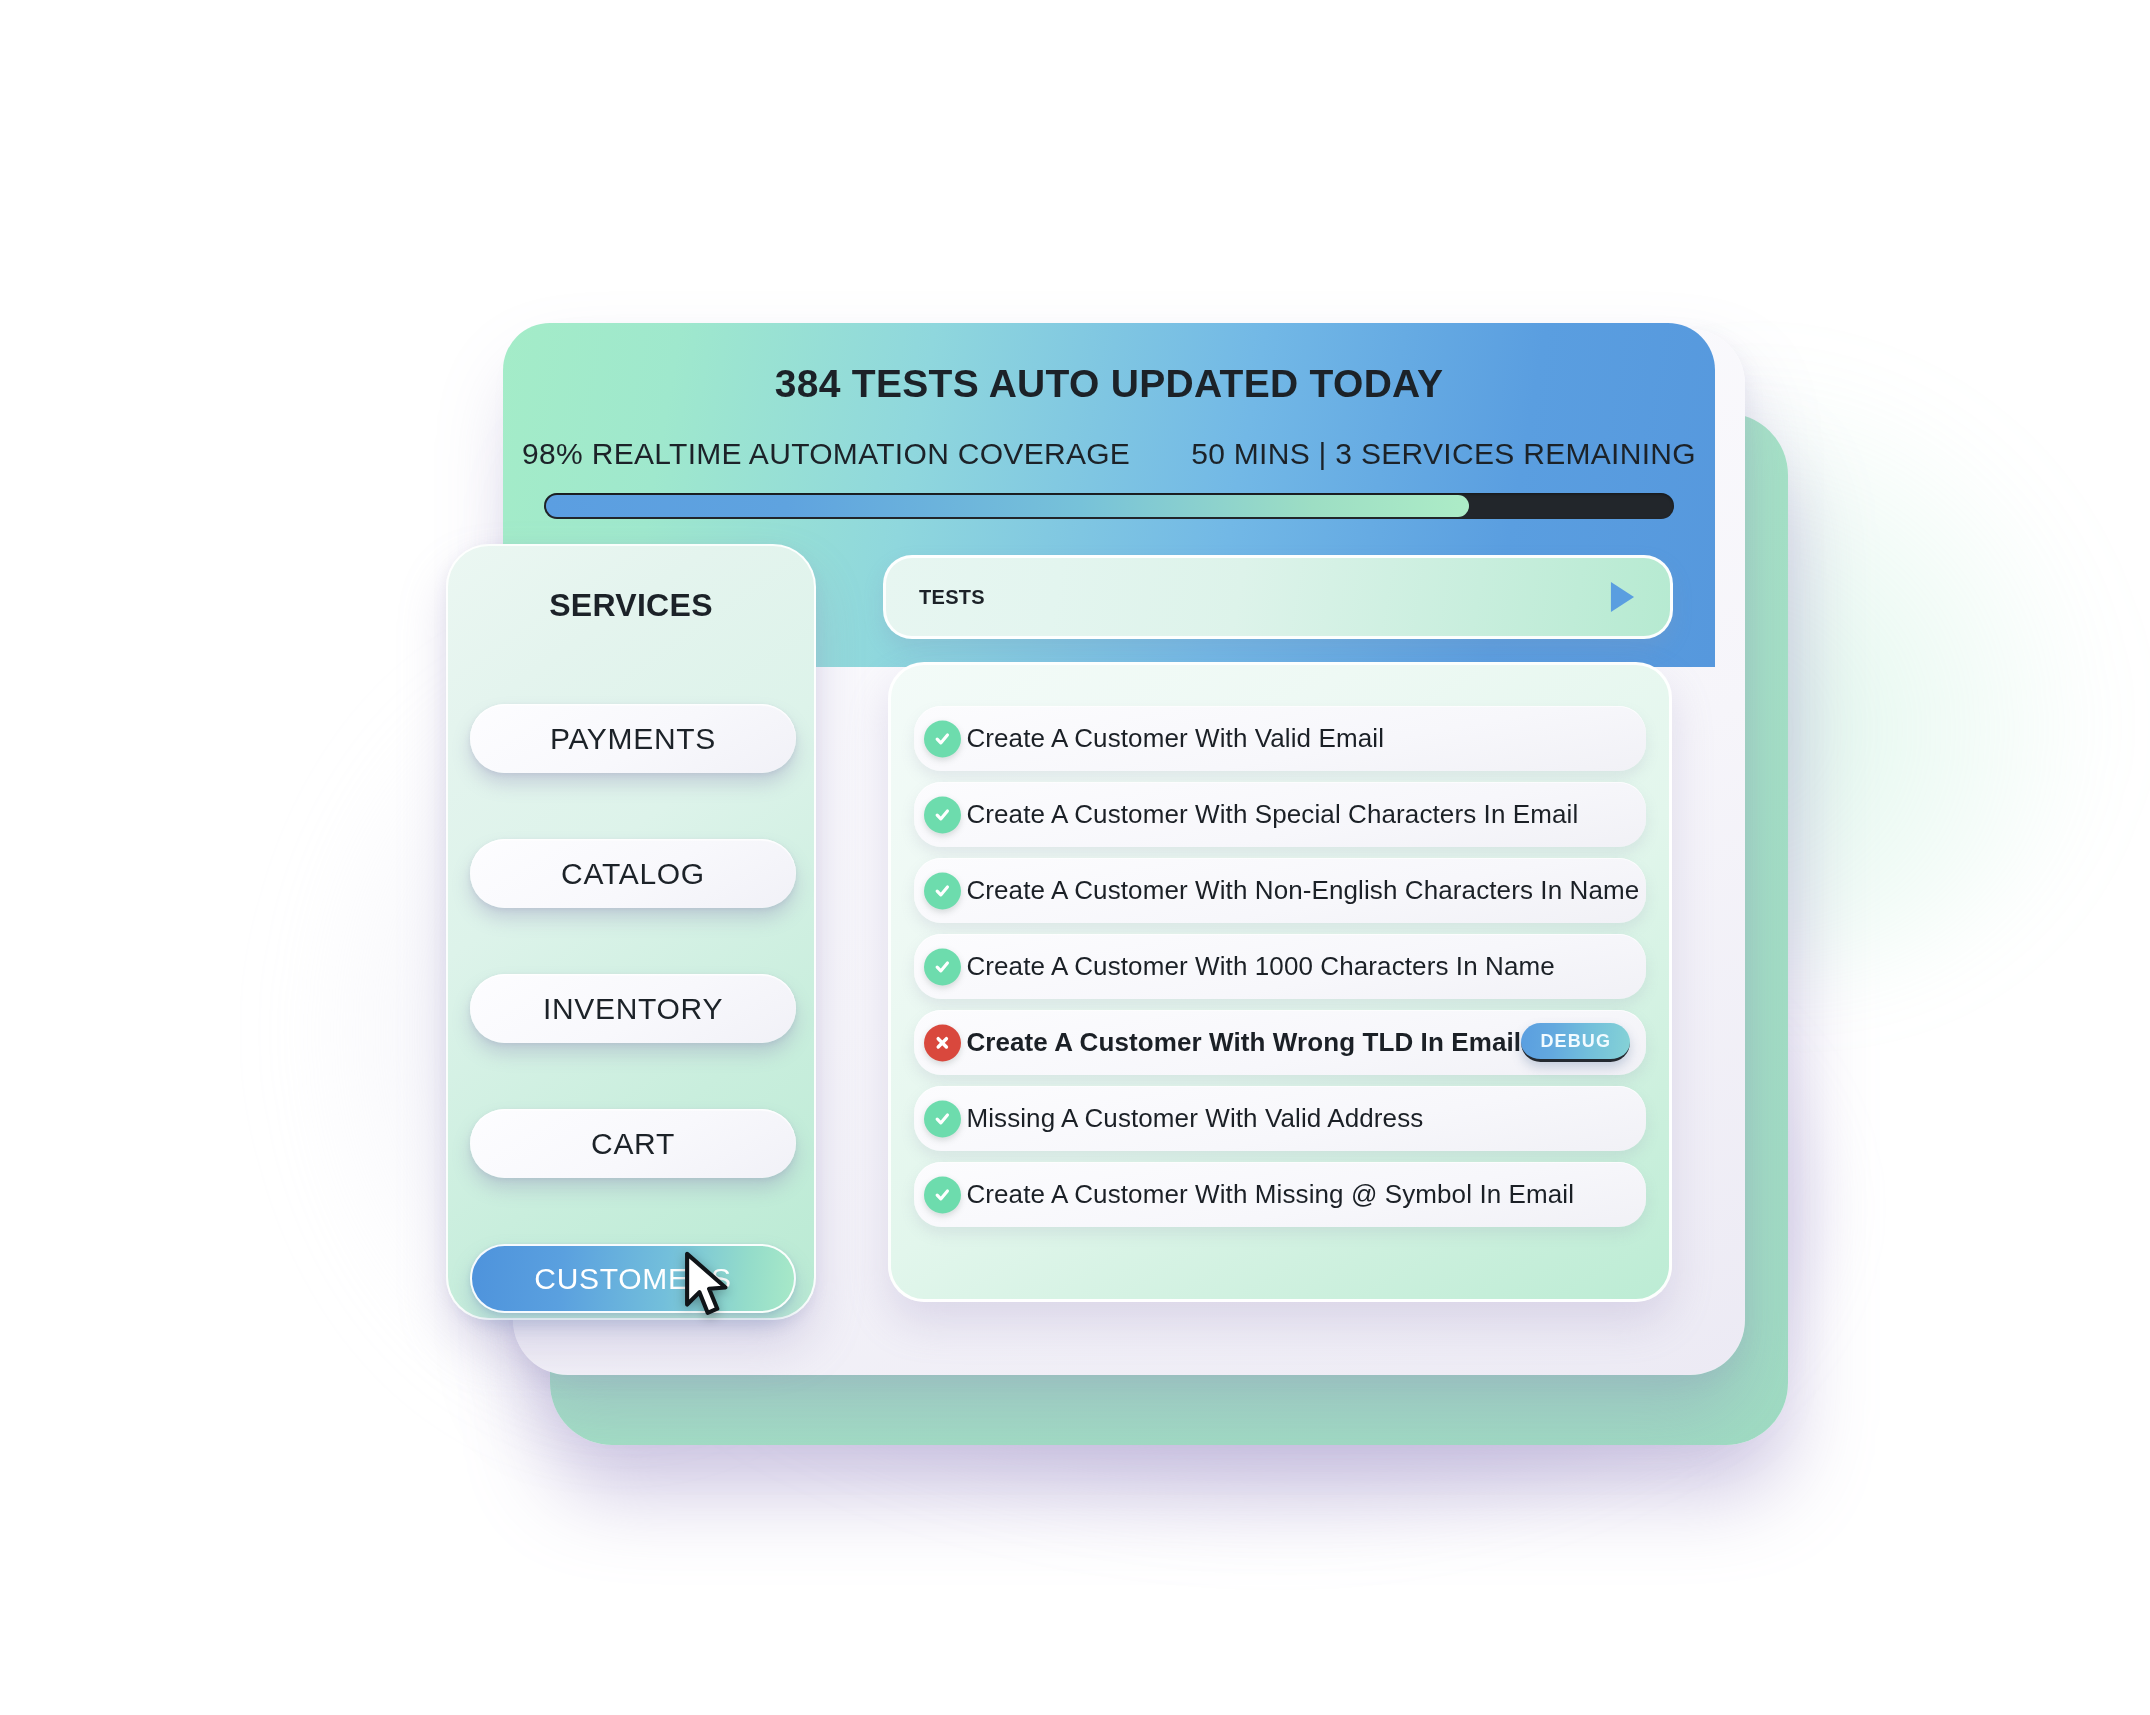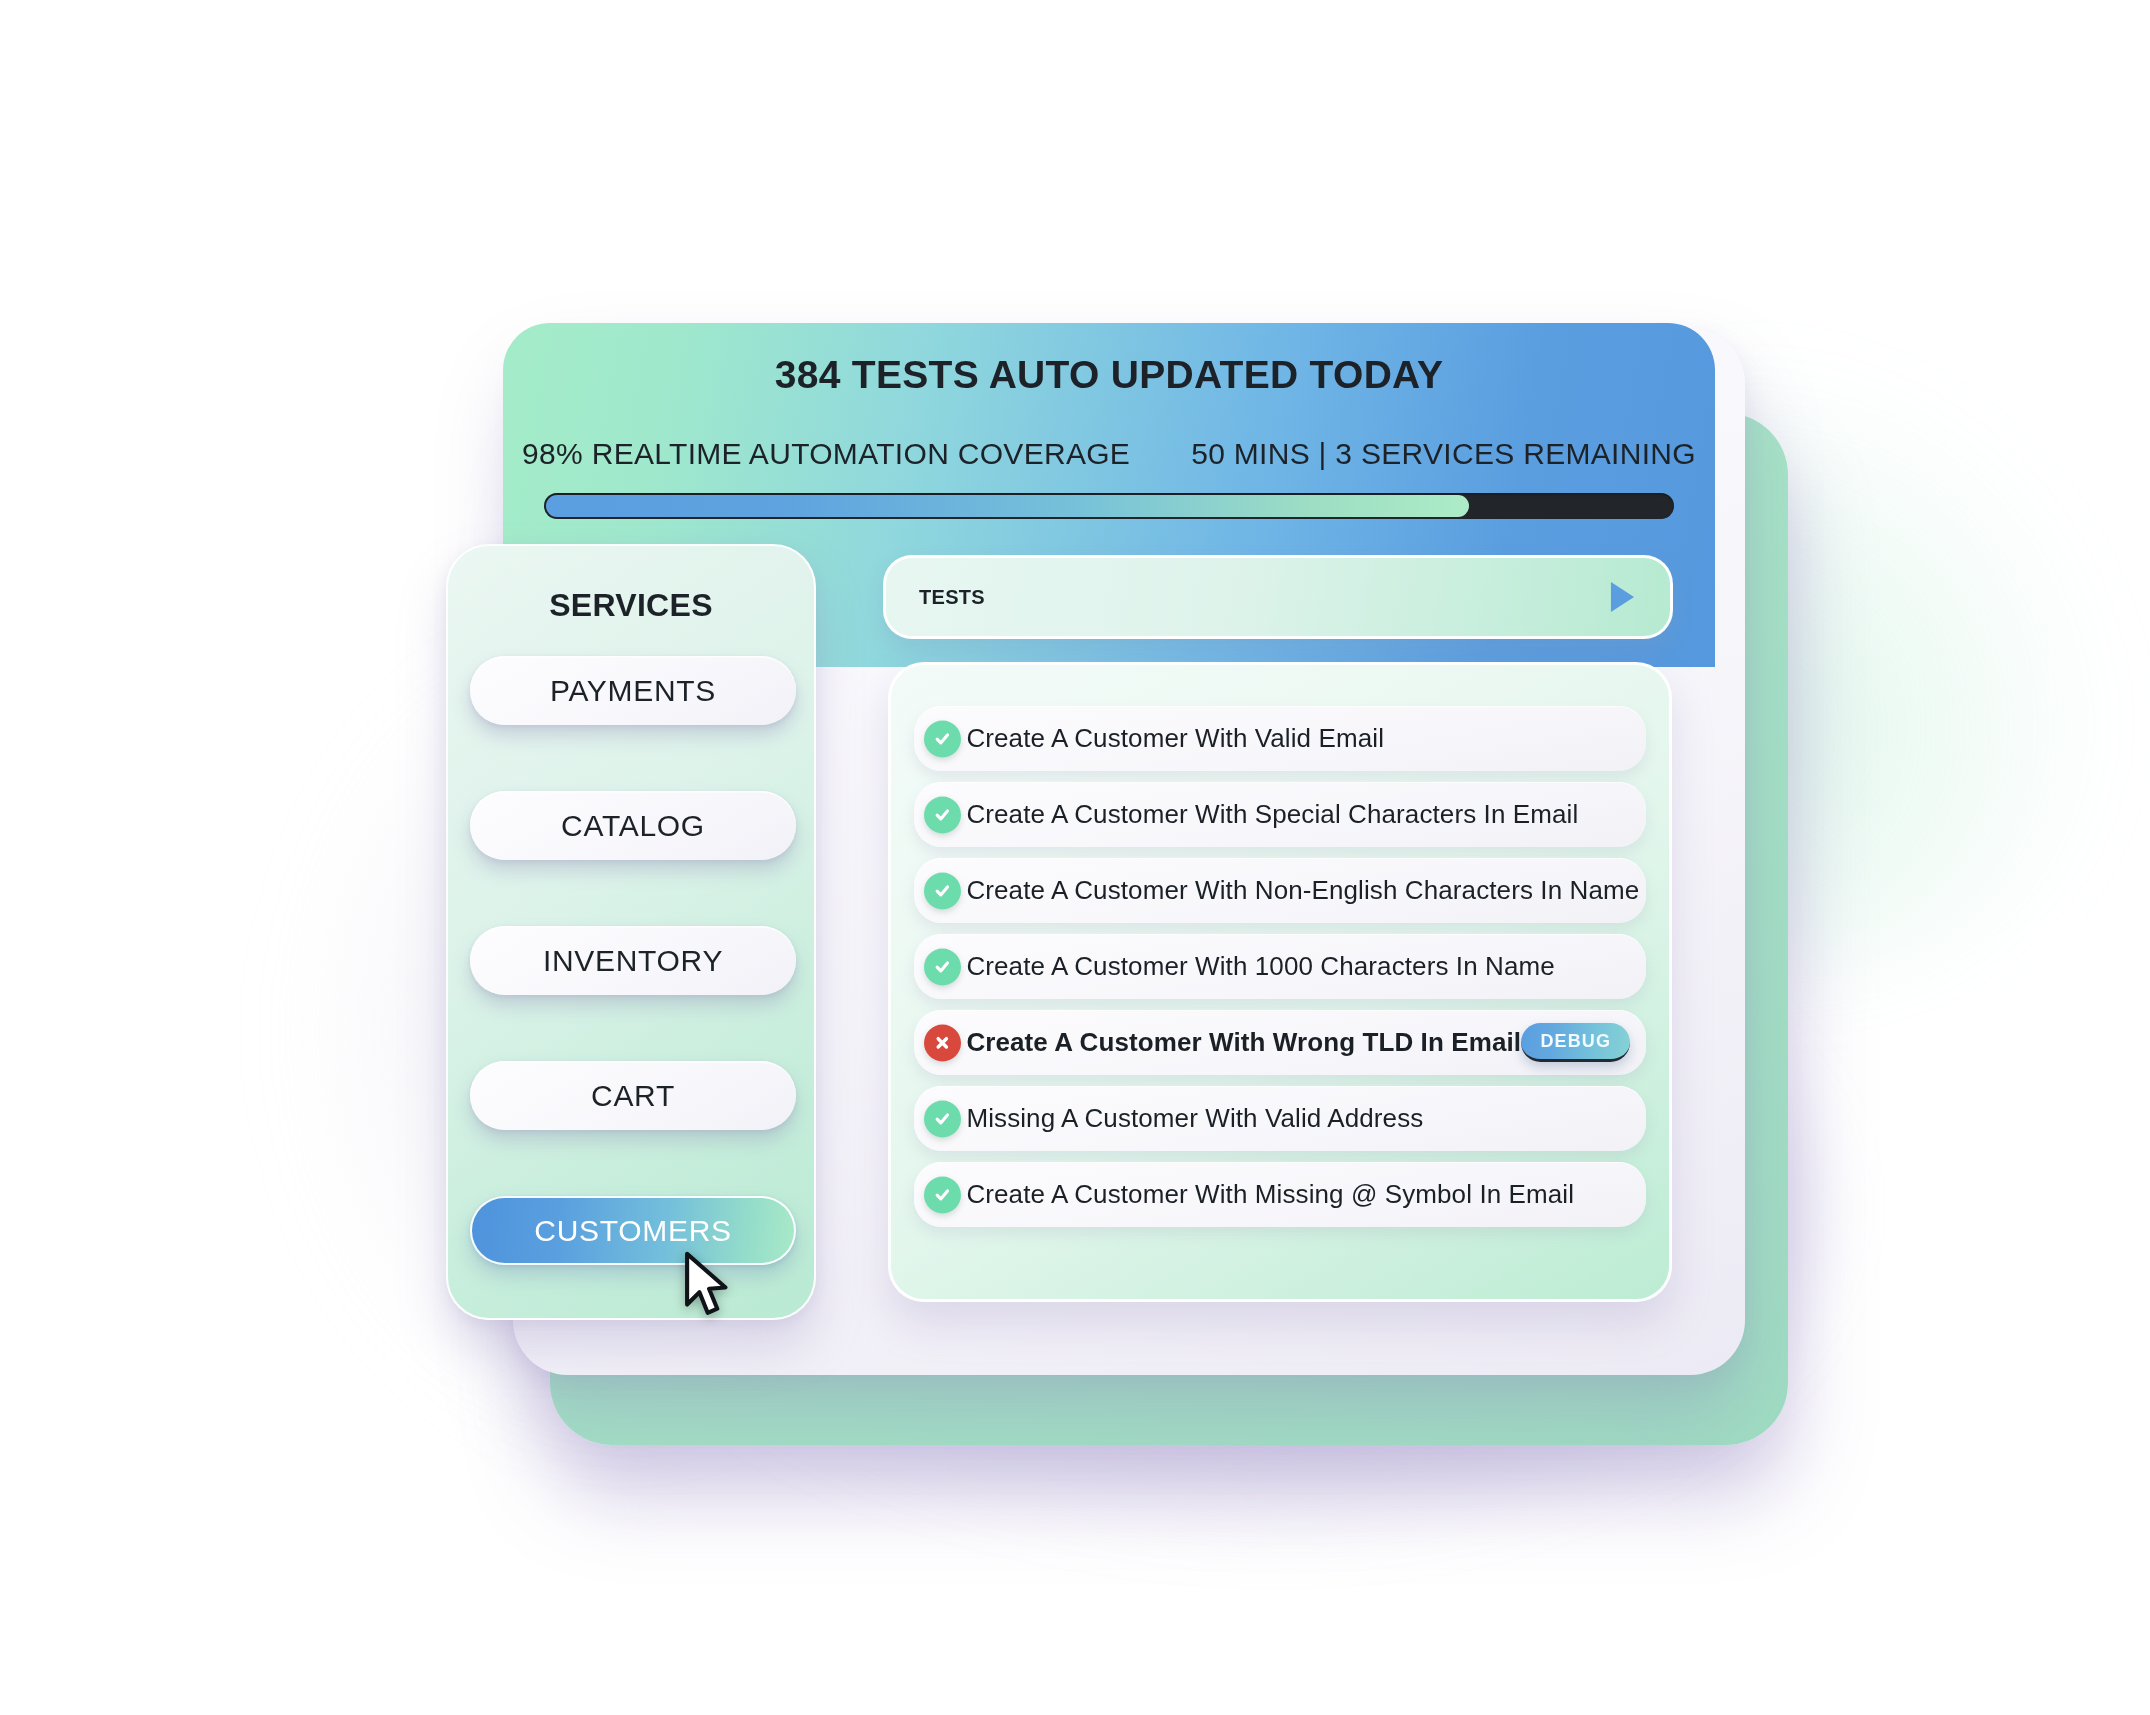--- a/index.html
+++ b/index.html
@@ -87,21 +87,21 @@
     width: 1212px;
     height: 344px;
     border-radius: 47px 47px 0 0;
     background: linear-gradient(100deg, #a4ecc8 0%, #9fe8cd 14%, #8fd7dd 34%, #72b8e6 60%, #5a9ee0 82%, #5698dd 100%);
     overflow: hidden;
   }
 
   .header-title {
     position: absolute;
     left: 0;
-    top: 30px;
+    top: 39px;
     width: 100%;
     text-align: center;
     font-size: 39px;
     font-weight: 700;
     letter-spacing: 0.3px;
     color: #1c2228;
   }
 
   .header-subrow {
     position: absolute;
@@ -178,20 +178,21 @@
     border-radius: 36px;
     background: linear-gradient(150deg, #fdfdff 0%, #f8f8fc 55%, #f1f1f7 100%);
     box-shadow: 0 11px 18px rgba(140,132,180,0.30), 0 2.1px 5.5px rgba(140,132,180,0.18), inset 0 1.4px 1.4px rgba(255,255,255,0.95);
     display: flex;
     align-items: center;
     justify-content: center;
     font-size: 30px;
     font-weight: 400;
     letter-spacing: 0.7px;
     color: #1c2228;
+    margin-top: 48px;
   }
   .svc-btn:last-child { margin-bottom: 0; }
 
   .svc-btn.active {
     background: linear-gradient(95deg, #4e93dc 0%, #5aa0df 28%, #73bfdb 60%, #94dcca 85%, #a8e9c8 100%);
     color: #ffffff;
     border: 2.8px solid rgba(255,255,255,0.95);
     box-sizing: border-box;
     box-shadow: 0 11px 19px rgba(120,150,190,0.35), 0 2.1px 5.5px rgba(100,130,180,0.22);
   }

